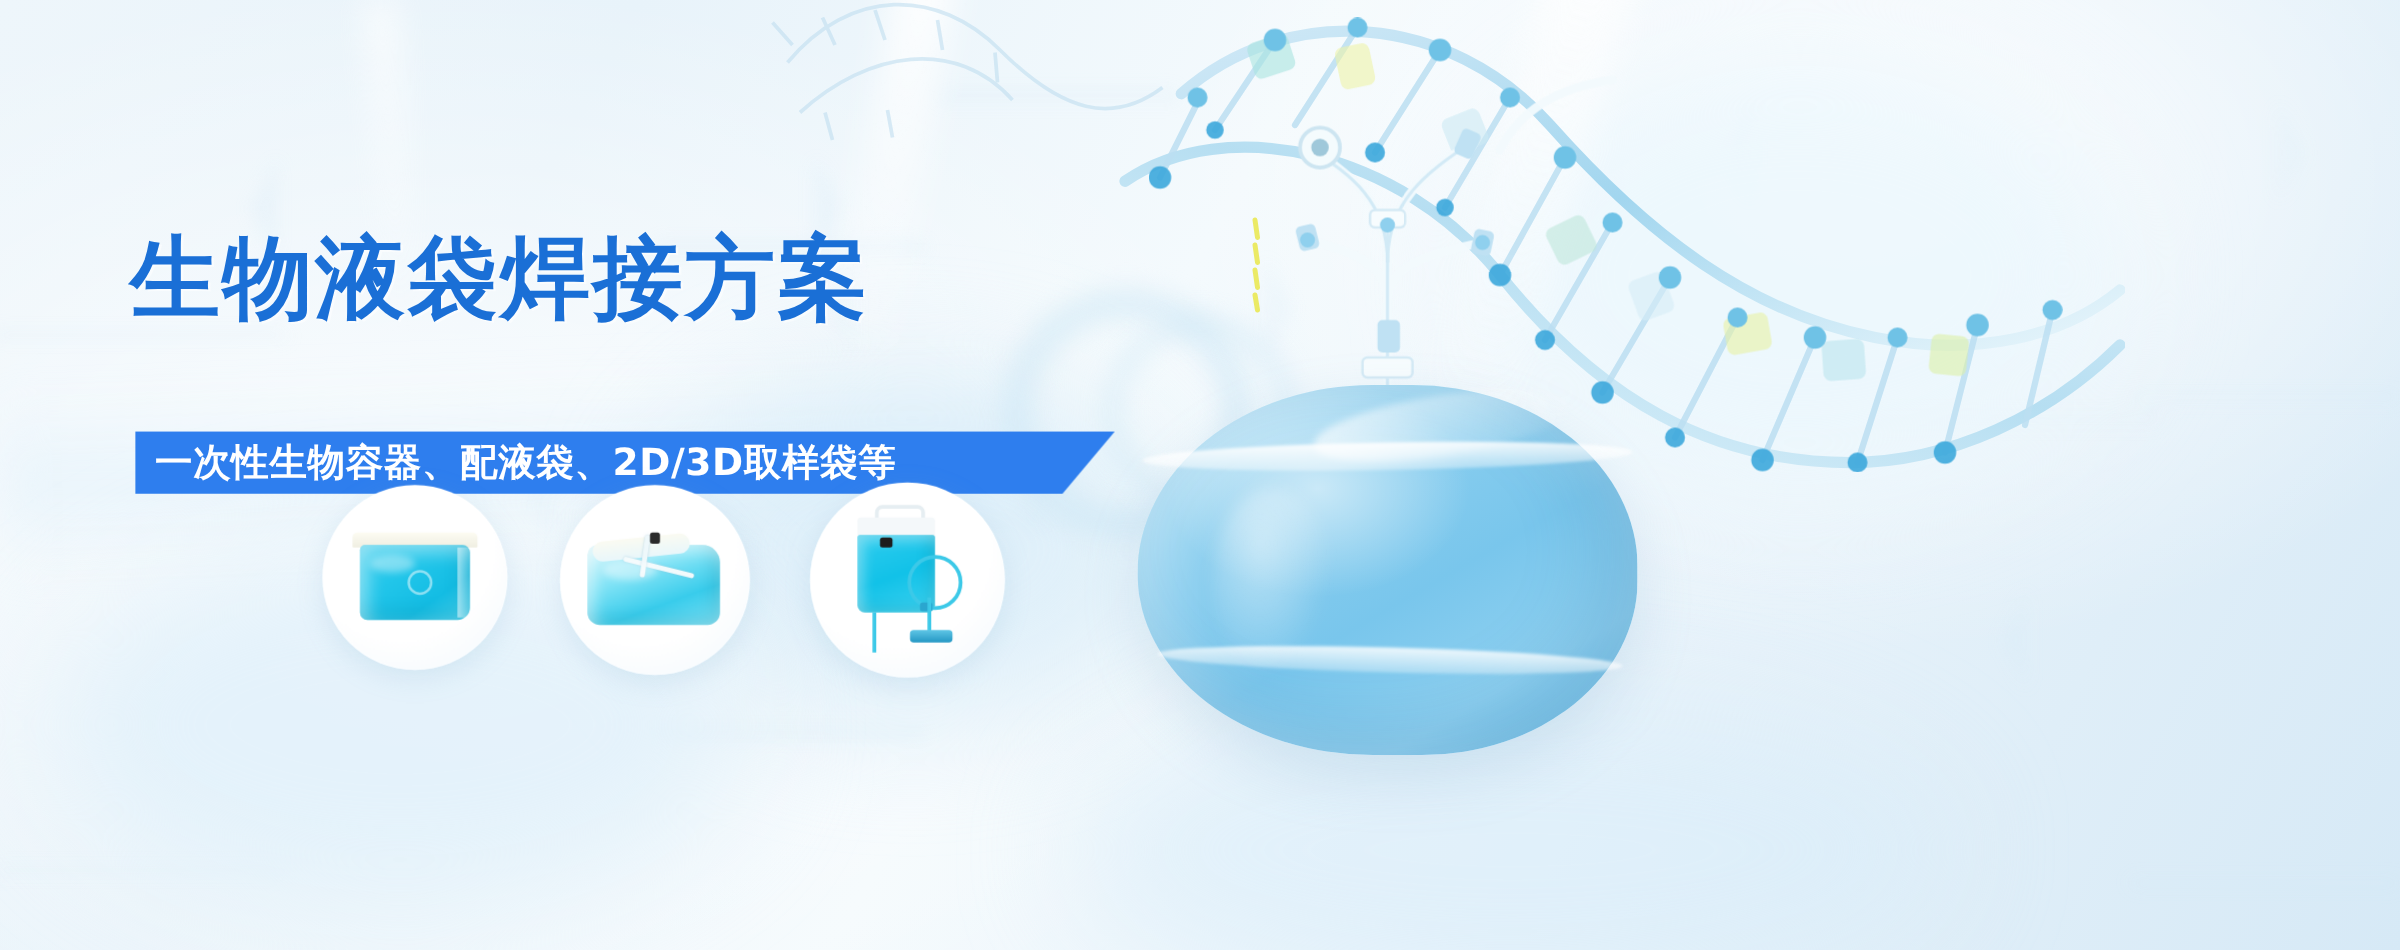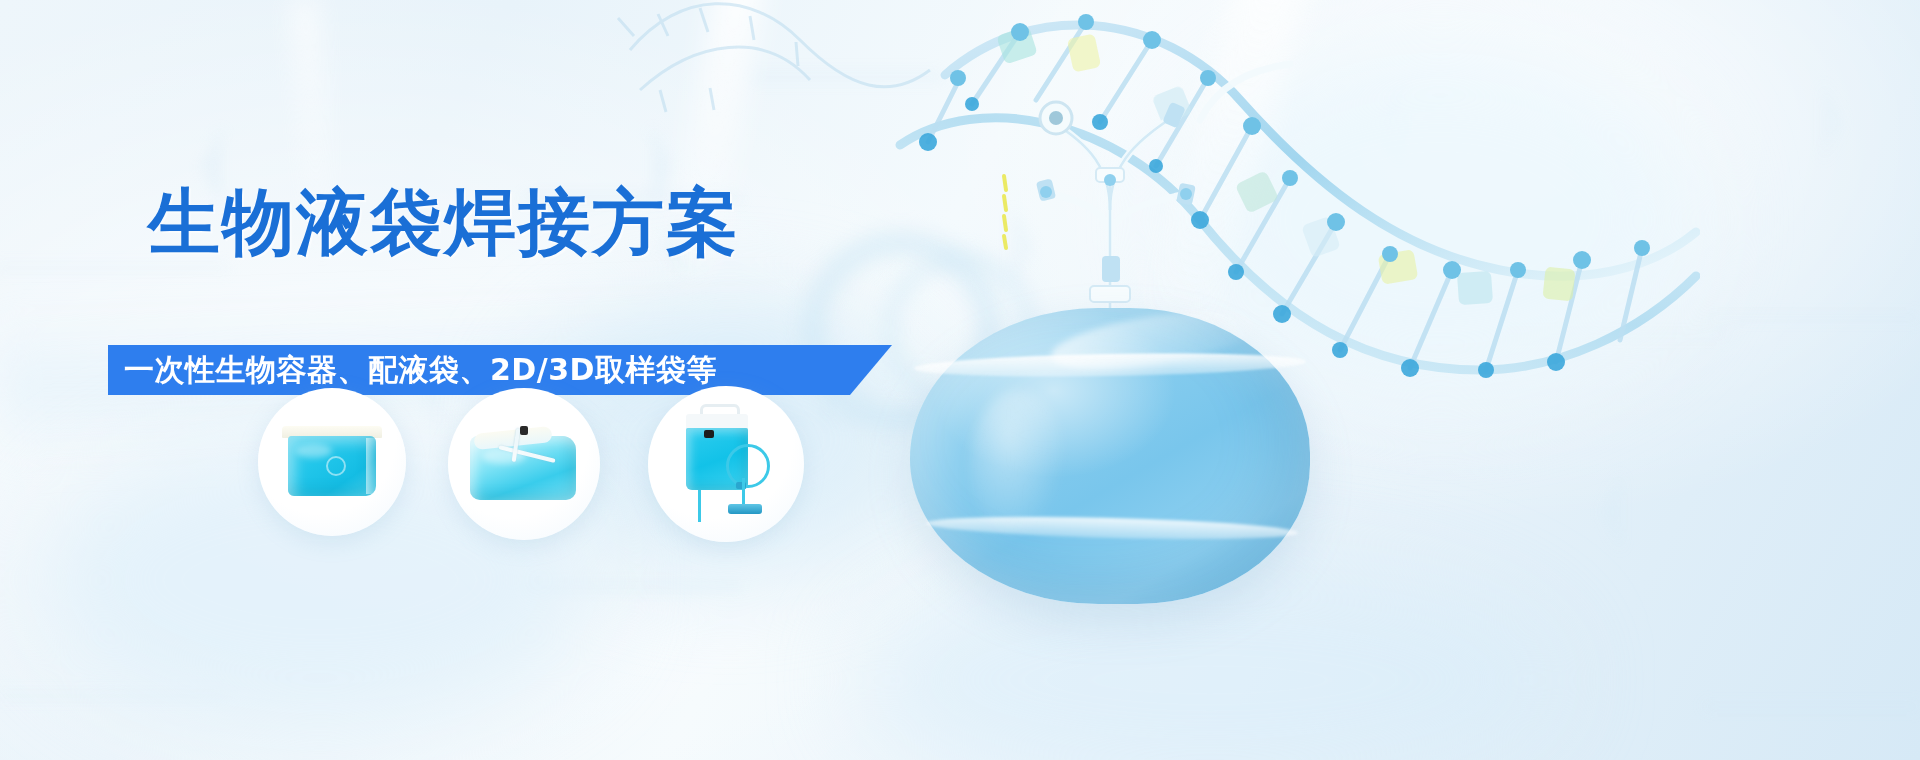--- a/index.html
+++ b/index.html
@@ -56,21 +56,20 @@
   .dna{position:absolute;left:600px;top:-30px;width:1100px;height:560px;pointer-events:none;}
 
   
   .headline{
     position:absolute;left:104px;top:186px;
     font-size:72px;line-height:1;letter-spacing:2px;
     font-weight:bold;color:#1a6fd6;
     font-family:"DejaVu Sans","Liberation Sans",sans-serif;
     text-shadow:2px 2px 0 rgba(255,255,255,.5);
     white-space:nowrap;
-    margin-left:44px;
   }
 
   
   .ribbon{
     position:absolute;left:108px;top:345px;width:784px;height:50px;
     background:#2e7eee;
     clip-path:polygon(0 0, 100% 0, calc(100% - 42px) 100%, 0 100%);
     display:flex;align-items:center;
   }
   .ribbon-text{

